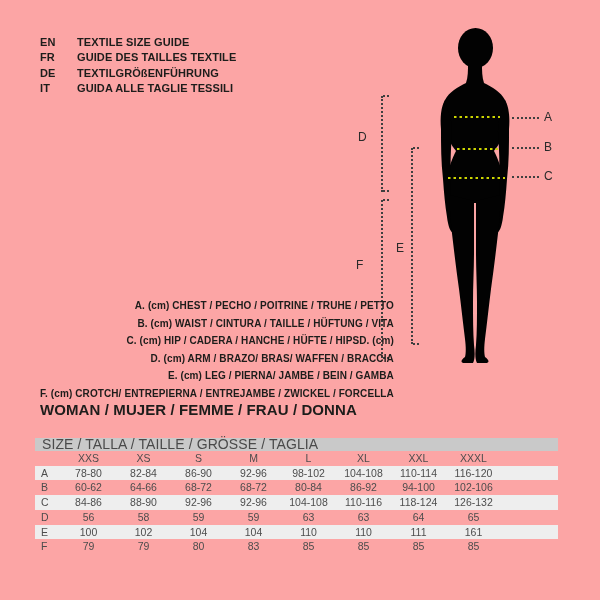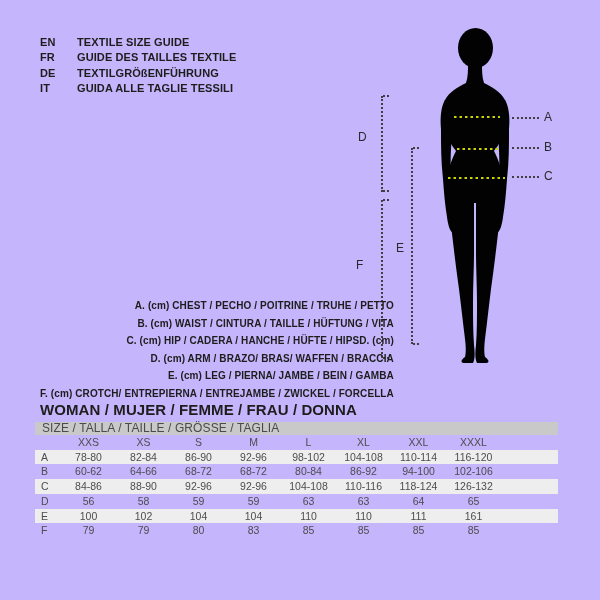--- a/index.html
+++ b/index.html
@@ -1,17 +1,17 @@
 <!DOCTYPE html>
 <html><head>
 <meta charset="utf-8">
 <style>
   html,body{margin:0;padding:0;background:#ffffff;}
   .page{
-    position:relative;width:600px;height:600px;background:#c4b5fd;
+    position:relative;width:600px;height:600px;background:#fca5a5;
     font-family:"Liberation Sans",sans-serif;color:#1d1d1b;overflow:hidden;
   }
 
   
   .lang-list{position:absolute;left:40px;top:35px;}
   .lang-row{height:15.4px;line-height:15.4px;font-size:11px;font-weight:bold;letter-spacing:.1px;white-space:nowrap;}
   .lang-code{display:inline-block;width:37px;}
 
   
   .legend{position:absolute;left:40px;top:297px;text-align:right;}
@@ -22,21 +22,21 @@
 
   
   .figure-svg{position:absolute;left:436px;top:27px;}
   .connector{position:absolute;width:27px;height:0;border-top:2px dotted #3f3f3f;}
   .vline{position:absolute;width:0;border-left:2px dotted #3f3f3f;}
   .tick{position:absolute;width:6px;height:0;border-top:2px dotted #3f3f3f;}
   .mlabel{position:absolute;font-size:12px;line-height:13px;color:#2a2a2a;}
 
   
   .size-table-wrap{position:absolute;left:35px;top:422px;width:523px;}
-  .table-title{height:13px;line-height:13px;background:#c9c9c9;color:#4a4a4a;font-size:12px;padding-left:7px;letter-spacing:.1px;}
+  .table-title{height:13px;line-height:13px;background:#c9c9c9;color:#4a4a4a;font-size:14px;padding-left:7px;letter-spacing:.1px;margin-top:16px;}
   table.sizes{width:523px;border-collapse:collapse;table-layout:fixed;}
   table.sizes td{height:14.7px;line-height:14.7px;padding:0;text-align:center;font-size:10.5px;color:#4d4d4d;}
   table.sizes td.rowlabel{text-align:left;padding-left:6px;}
   table.sizes tr.alt{background:#eeeeee;}
 </style>
 </head>
 <body>
 
 <div class="page">
 

